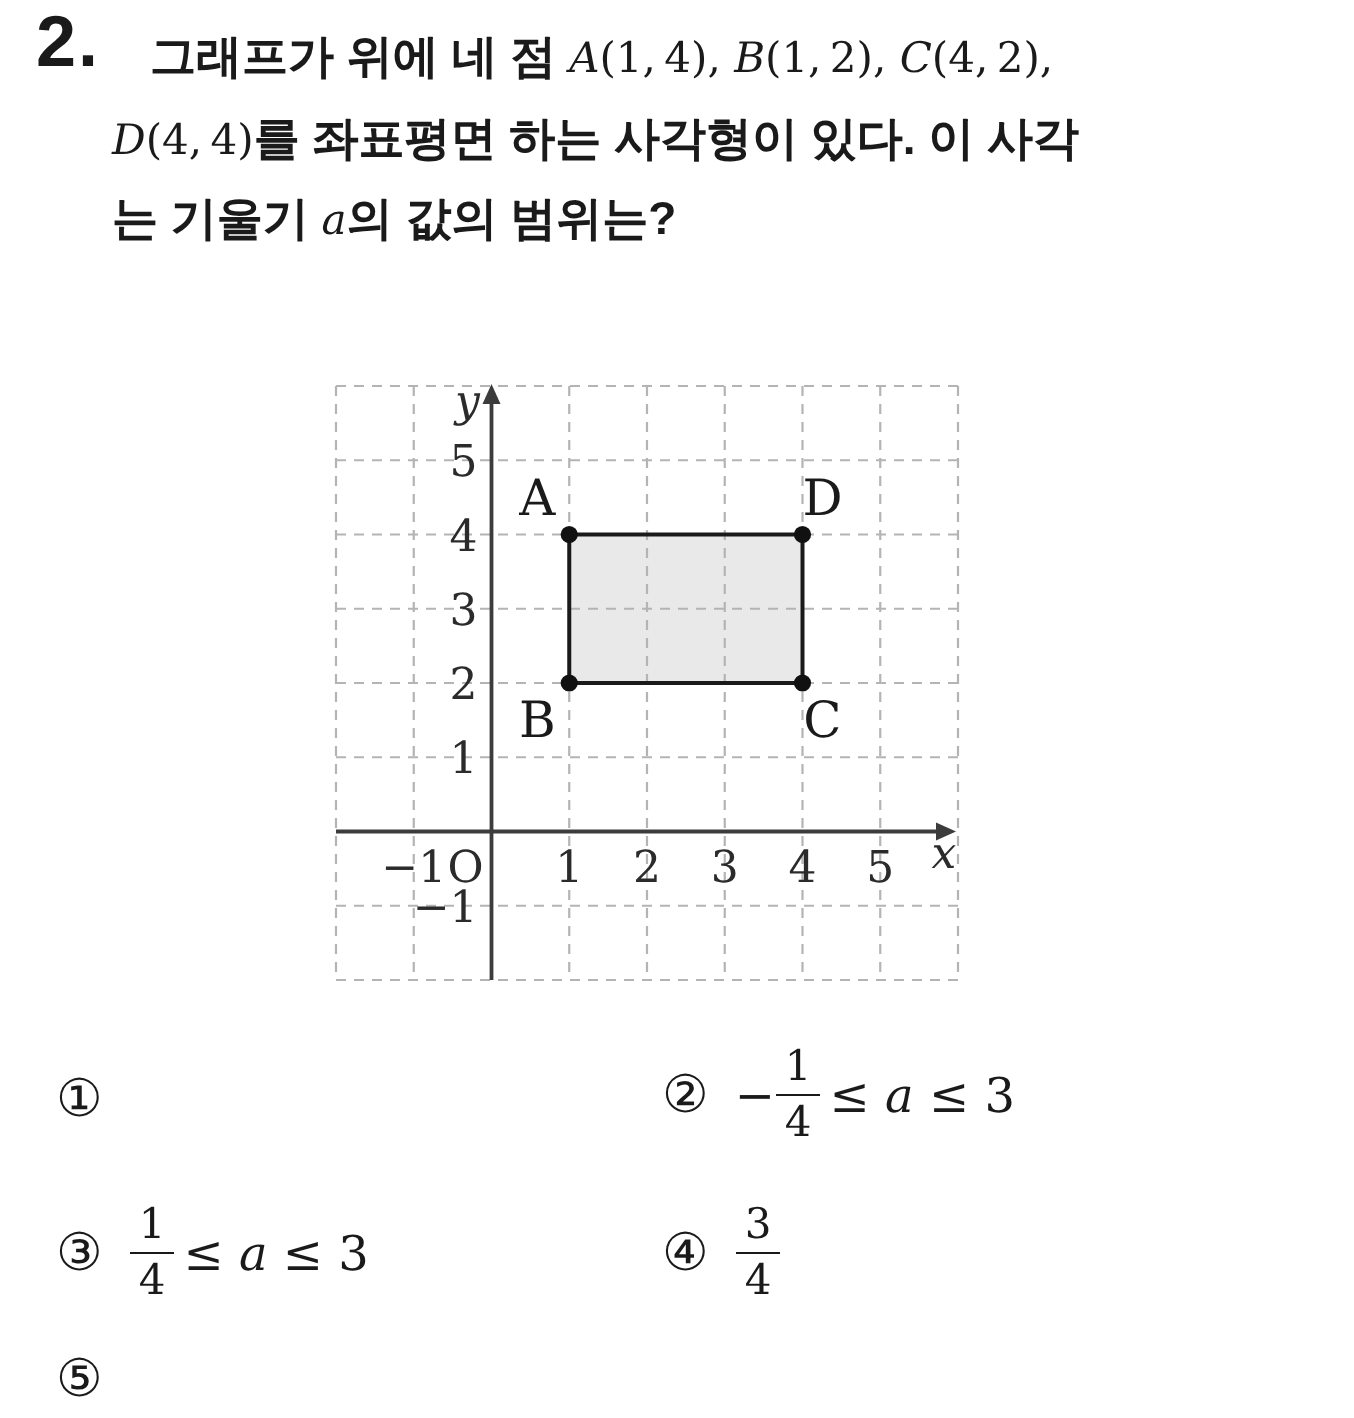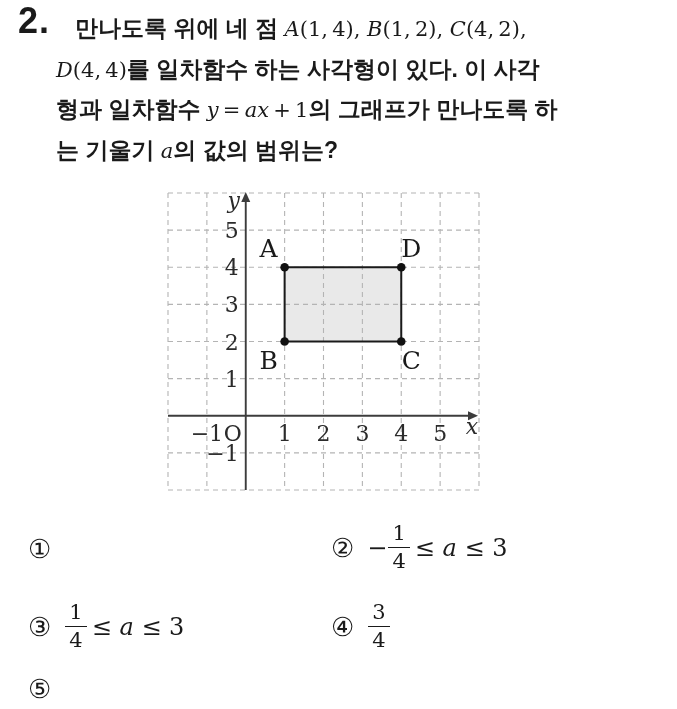--- a/index.html
+++ b/index.html
@@ -36,23 +36,22 @@
   }
   .frac .num { font-size:21px; padding:0 4px 3px 4px; }
   .frac .den { font-size:21px; padding:3px 4px 0 4px; border-top:1.6px solid #1a1a1a; }
 </style>
 </head>
 <body>
 
 <div id="page">
   <div id="qnum">2.</div>
   <div id="qtext">
-      <div class="qline indent"><span class="kr">만나도록 위에 네 점 </span><span class="math"><i>A</i>(1, 4), <i>B</i>(1, 2), <i>C</i>(4, 2),</span></div>
-      <div class="qline"><span class="math"><i>D</i>(4, 4)</span><span class="kr">를 일차함수 하는 사각형이 있다. 이 사각</span></div>
-      <div class="qline"><span class="kr">형과 일차함수 </span><span class="math"><i>y</i> = <i>ax</i> + 1</span><span class="kr">의 그래프가 만나도록 하</span></div>
+      <div class="qline indent"><span class="kr">그래프가 위에 네 점 </span><span class="math"><i>A</i>(1, 4), <i>B</i>(1, 2), <i>C</i>(4, 2),</span></div>
+      <div class="qline"><span class="math"><i>D</i>(4, 4)</span><span class="kr">를 좌표평면 하는 사각형이 있다. 이 사각</span></div>
       <div class="qline"><span class="kr">는 기울기 </span><span class="math"><i>a</i></span><span class="kr">의 값의 범위는?</span></div>
     </div>
   <svg id="graph" width="345" height="312" viewBox="0 0 345 312" xmlns="http://www.w3.org/2000/svg">
       <rect x="134.625" y="82.25" width="116.625" height="74.25" fill="#e9e9e9"></rect>
       <line x1="18" y1="8" x2="18" y2="305" stroke="#b4b4b4" stroke-width="1.1" stroke-dasharray="5,4"></line>
       <line x1="56.875" y1="8" x2="56.875" y2="305" stroke="#b4b4b4" stroke-width="1.1" stroke-dasharray="5,4"></line>
       <line x1="134.625" y1="8" x2="134.625" y2="305" stroke="#b4b4b4" stroke-width="1.1" stroke-dasharray="5,4"></line>
       <line x1="173.5" y1="8" x2="173.5" y2="305" stroke="#b4b4b4" stroke-width="1.1" stroke-dasharray="5,4"></line>
       <line x1="212.375" y1="8" x2="212.375" y2="305" stroke="#b4b4b4" stroke-width="1.1" stroke-dasharray="5,4"></line>
       <line x1="251.25" y1="8" x2="251.25" y2="305" stroke="#b4b4b4" stroke-width="1.1" stroke-dasharray="5,4"></line>

